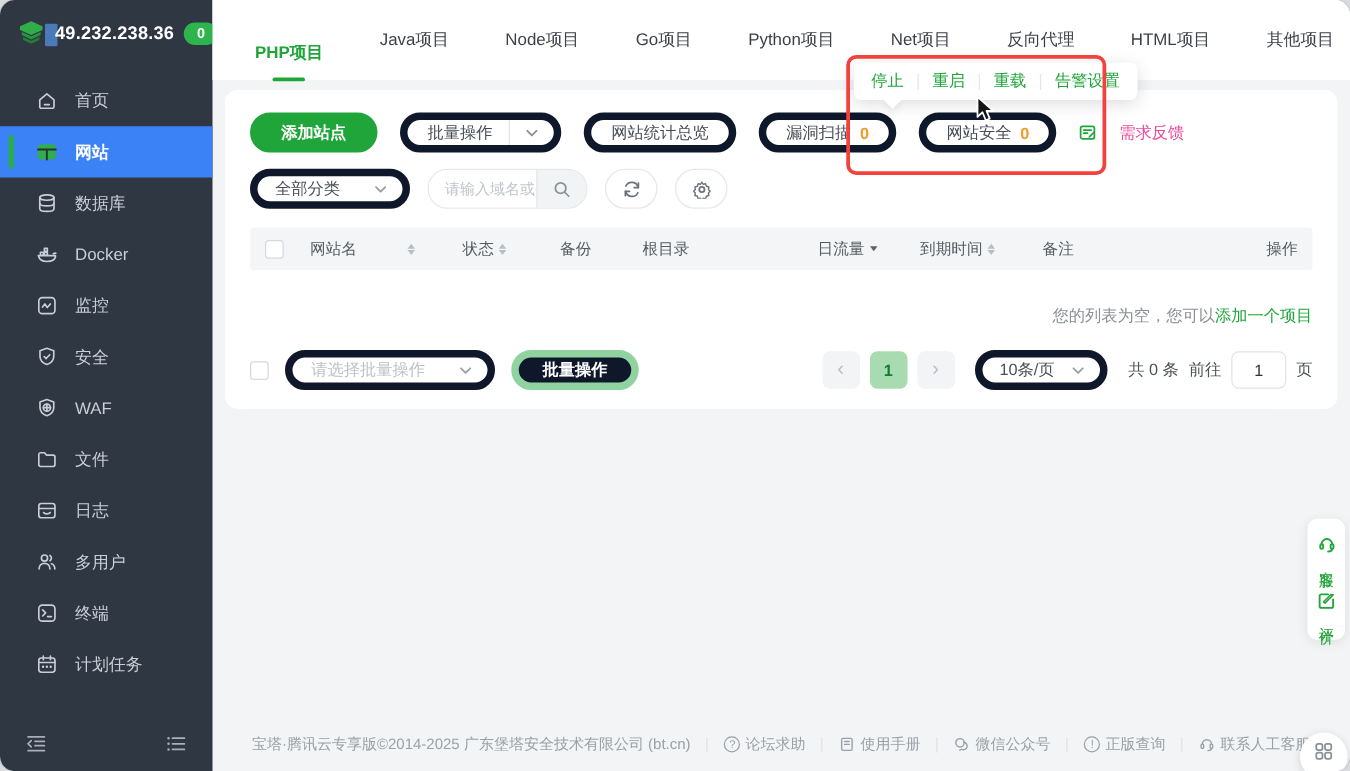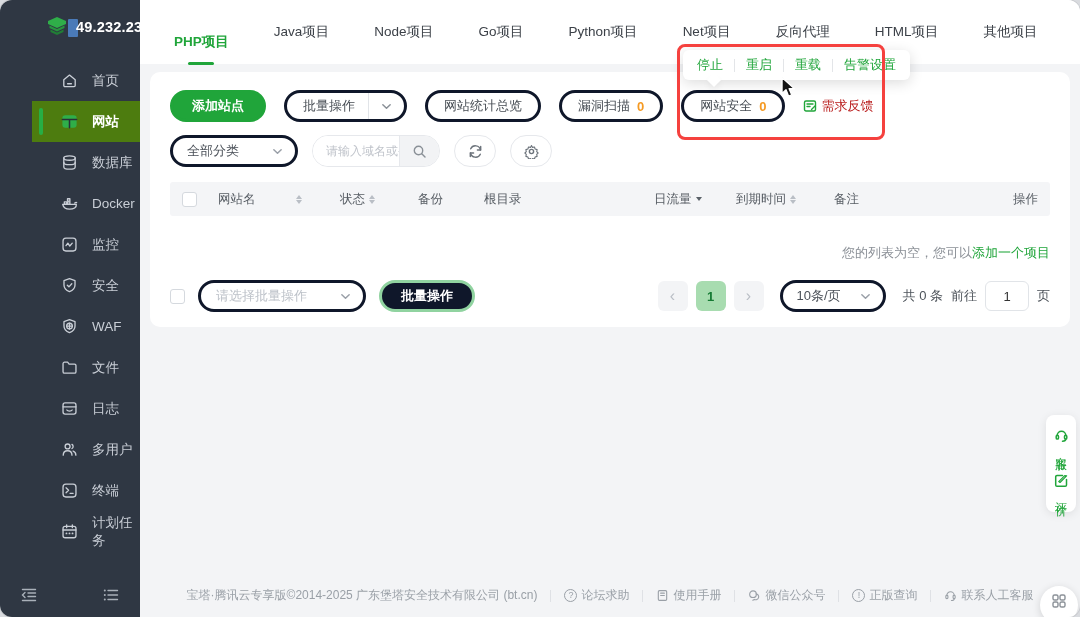--- a/index.html
+++ b/index.html
@@ -1,52 +1,52 @@
 <!DOCTYPE html>
 <html><head>
 <meta charset="utf-8">
 <style>
   *{box-sizing:border-box;margin:0;padding:0;}
   html,body{width:100%;height:100%;}
   body{margin:0;background:#d9dbdf;font-family:"Liberation Sans","DejaVu Sans",sans-serif;display:flex;align-items:flex-start;justify-content:flex-start;}
   .window{position:relative;width:1080px;height:617px;border-radius:12px;overflow:hidden;background:#f3f4f6;display:flex;box-shadow:0 0 0 1px rgba(0,0,0,.07);}
 
   
-  .sidebar{width:140px;flex:none;background:#2f3743;position:relative;color:#c9ced6;padding-left:32px;}
+  .sidebar{width:170px;flex:none;background:#2f3743;position:relative;color:#c9ced6;}
   .brand{display:flex;align-items:center;gap:8px;padding:16px 0 10px 14px;position:relative;}
   .brand .ip{color:#fff;font-weight:700;font-size:14.5px;letter-spacing:.2px;position:relative;z-index:1;}
   .sel-artifact{position:absolute;left:36px;top:19px;width:10px;height:18px;background:#4a7ab8;border-radius:1px;z-index:0;}
   .badge{background:#2db44c;color:#fff;font-size:11.5px;font-weight:700;min-width:27px;height:18px;border-radius:9px;display:inline-flex;align-items:center;justify-content:center;padding:0 6px;}
   .menu{padding-top:12px;}
   .mitem{position:relative;display:flex;align-items:center;gap:13px;height:41px;padding-left:28px;font-size:13.5px;color:#c9ced6;cursor:pointer;}
   .mitem svg{width:19px;height:19px;flex:none;stroke:currentColor;fill:none;stroke-width:1.4;stroke-linecap:round;stroke-linejoin:round;}
-  .mitem.active{background:#4d7c0f;color:#fff;font-weight:700;}
+  .mitem.active{background:#3b82f6;color:#fff;font-weight:700;}
   .mitem.active::before{content:"";position:absolute;left:7px;top:7px;width:4px;height:27px;border-radius:3px;background:#27ae44;}
   .side-bottom{position:absolute;bottom:0;left:0;right:0;height:44px;display:flex;align-items:center;justify-content:space-between;padding:0 20px;color:#a9b0b9;}
   .side-bottom svg{width:18px;height:18px;stroke:currentColor;fill:none;stroke-width:1.4;stroke-linecap:round;cursor:pointer;}
 
   
   .main{flex:1;display:flex;flex-direction:column;position:relative;min-width:0;}
   .tabbar{height:64px;background:#fff;display:flex;align-items:center;gap:45px;padding:0 34px;flex:none;}
   .tab{position:relative;font-size:13.5px;color:#3c4148;cursor:pointer;height:100%;display:flex;align-items:center;white-space:nowrap;}
   .tab.active{color:#20a53a;font-weight:700;margin-top:20px;}
   .tab.active::after{content:"";position:absolute;bottom:9px;left:50%;transform:translateX(-50%);width:26px;height:3px;border-radius:2px;background:#20a53a;}
 
   .card{margin:8px 10px 0;background:#fff;border-radius:10px;height:255px;padding:18px 20px 15px;display:flex;flex-direction:column;flex:none;}
   .toolbar{display:flex;align-items:center;gap:18px;flex:none;}
-  .pill{height:32px;display:inline-flex;align-items:center;border:3px solid #0f172a;border-radius:16px;background:#fff;font-size:13px;color:#474d54;padding:0 16px;cursor:pointer;white-space:nowrap;}
+  .pill{height:32px;display:inline-flex;align-items:center;border:6px solid #0f172a;border-radius:16px;background:#fff;font-size:13px;color:#474d54;padding:0 16px;cursor:pointer;white-space:nowrap;}
   .pill.primary{background:#20a53a;border-color:#20a53a;color:#fff;padding:0 19px;font-weight:600;}
   .split{padding:0;}
   .split .lbl{padding:0 13px 0 16px;}
   .split .vdiv{width:1px;align-self:stretch;background:#e1e4e8;}
   .split .chev{padding:0 12px;display:flex;align-items:center;color:#8a9097;}
   .chev svg{width:11px;height:11px;stroke:currentColor;fill:none;stroke-width:1.6;stroke-linecap:round;stroke-linejoin:round;}
   .count{color:#f59a23;font-weight:700;margin-left:7px;font-size:13px;}
   .play{width:0;height:0;border-left:10px solid #20a53a;border-top:6px solid transparent;border-bottom:6px solid transparent;margin-left:9px;}
-  .feedback{display:flex;align-items:center;gap:4px;color:#b91c1c;font-size:13px;cursor:pointer;}
+  .feedback{display:flex;align-items:center;gap:18px;color:#ec4899;font-size:13px;cursor:pointer;}
   .feedback svg{width:14px;height:14px;stroke:#20a53a;fill:none;stroke-width:1.4;stroke-linecap:round;stroke-linejoin:round;}
 
   .filterbar{display:flex;align-items:center;gap:14px;margin-top:13px;flex:none;}
   .select{justify-content:space-between;color:#4a5058;}
   .select .chev{color:#9aa0a8;display:flex;}
   .cat-select{width:128px;padding:0 12px 0 14px;}
   .searchbox{display:flex;height:32px;border:1px solid #e6e8ec;border-radius:16px;overflow:hidden;background:#fff;}
   .searchbox input{border:none;outline:none;width:86px;padding-left:13px;font-size:12px;color:#333;font-family:inherit;}
   .searchbox input::placeholder{color:#c0c4cb;}
   .searchbtn{width:40px;background:#f2f3f5;display:flex;align-items:center;justify-content:center;border-left:1px solid #e6e8ec;cursor:pointer;color:#8a9097;}

